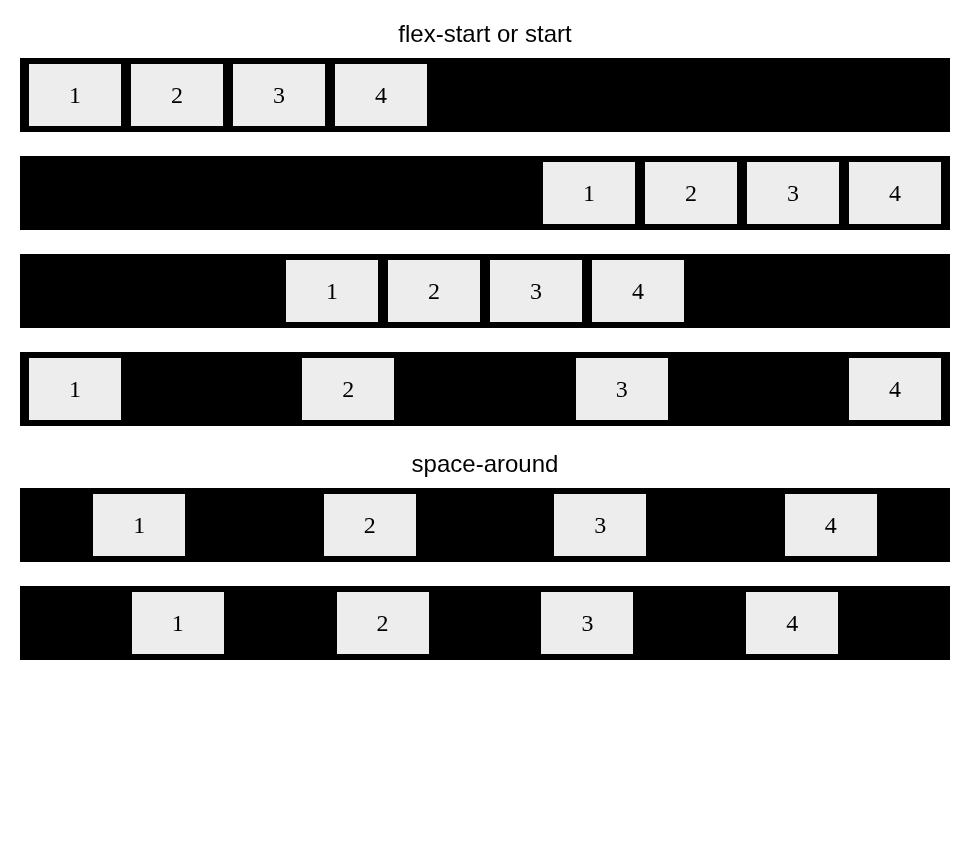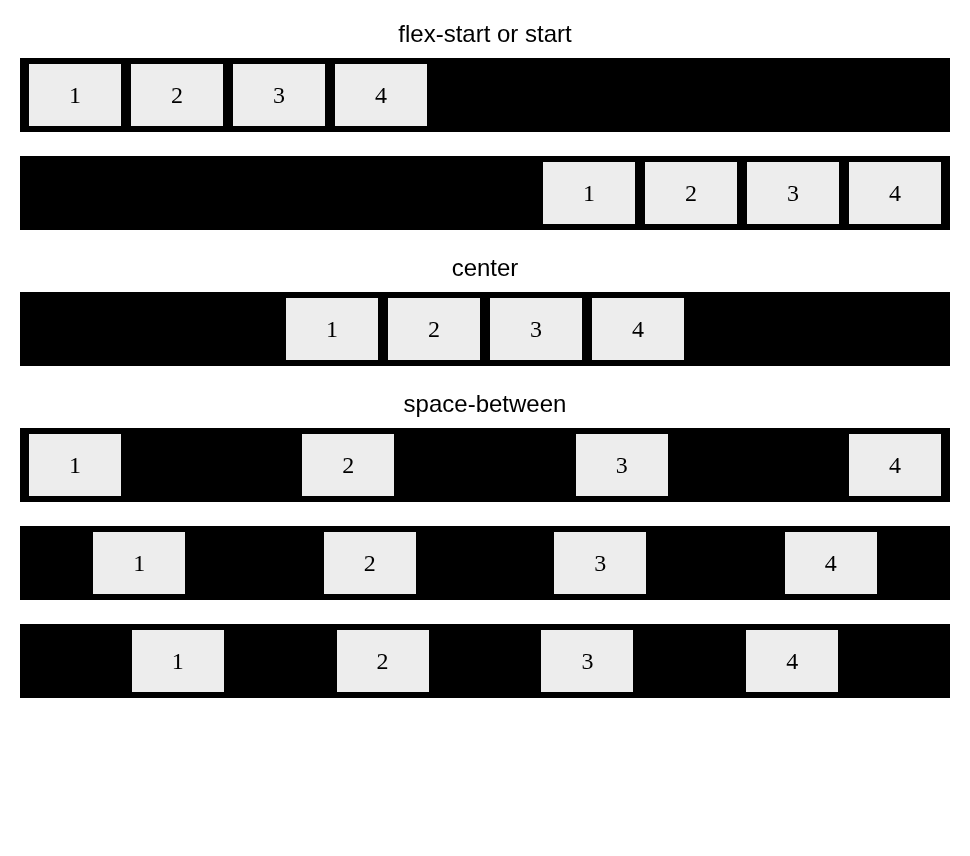--- a/index.html
+++ b/index.html
@@ -66,40 +66,39 @@
 <div class="section">
   <div class="flex-container jc-flex-end">
     <div class="flex-item">1</div>
     <div class="flex-item">2</div>
     <div class="flex-item">3</div>
     <div class="flex-item">4</div>
   </div>
 </div>
 
 <div class="section">
-  <div class="section-title">center</div>
   <div class="flex-container jc-center">
     <div class="flex-item">1</div>
     <div class="flex-item">2</div>
     <div class="flex-item">3</div>
     <div class="flex-item">4</div>
   </div>
 </div>
 
 <div class="section">
-  <div class="section-title">space-between</div>
   <div class="flex-container jc-space-between">
     <div class="flex-item">1</div>
     <div class="flex-item">2</div>
     <div class="flex-item">3</div>
     <div class="flex-item">4</div>
   </div>
 </div>
 
 <div class="section">
+  <div class="section-title">space-around</div>
   <div class="flex-container jc-space-around">
     <div class="flex-item">1</div>
     <div class="flex-item">2</div>
     <div class="flex-item">3</div>
     <div class="flex-item">4</div>
   </div>
 </div>
 
 <div class="section">
   <div class="flex-container jc-space-evenly">

